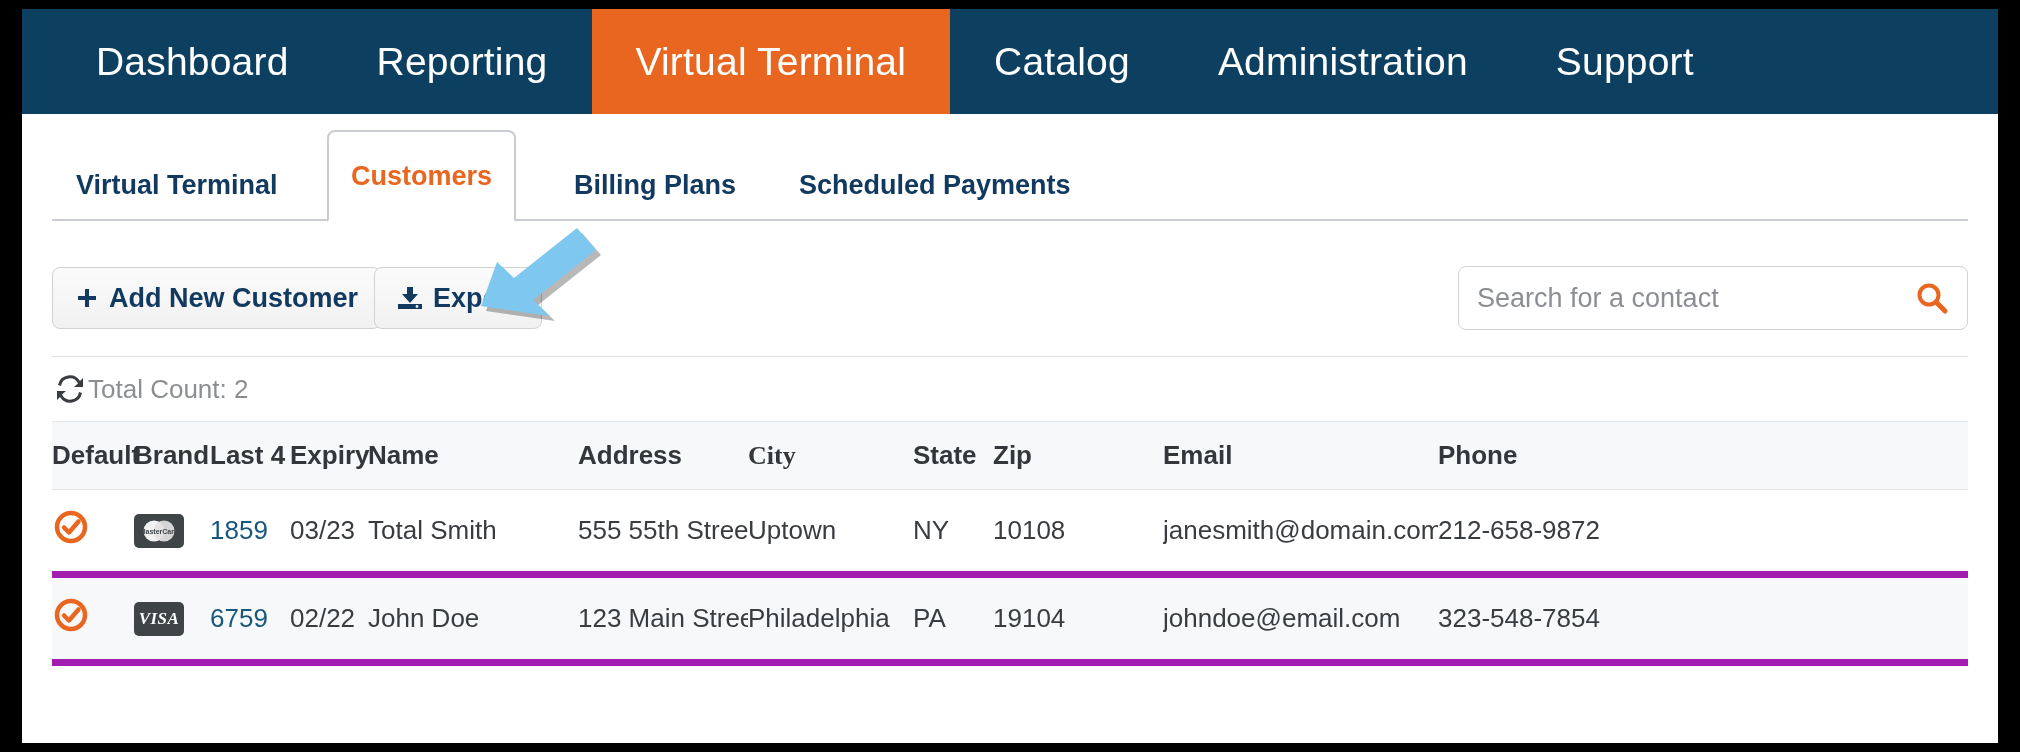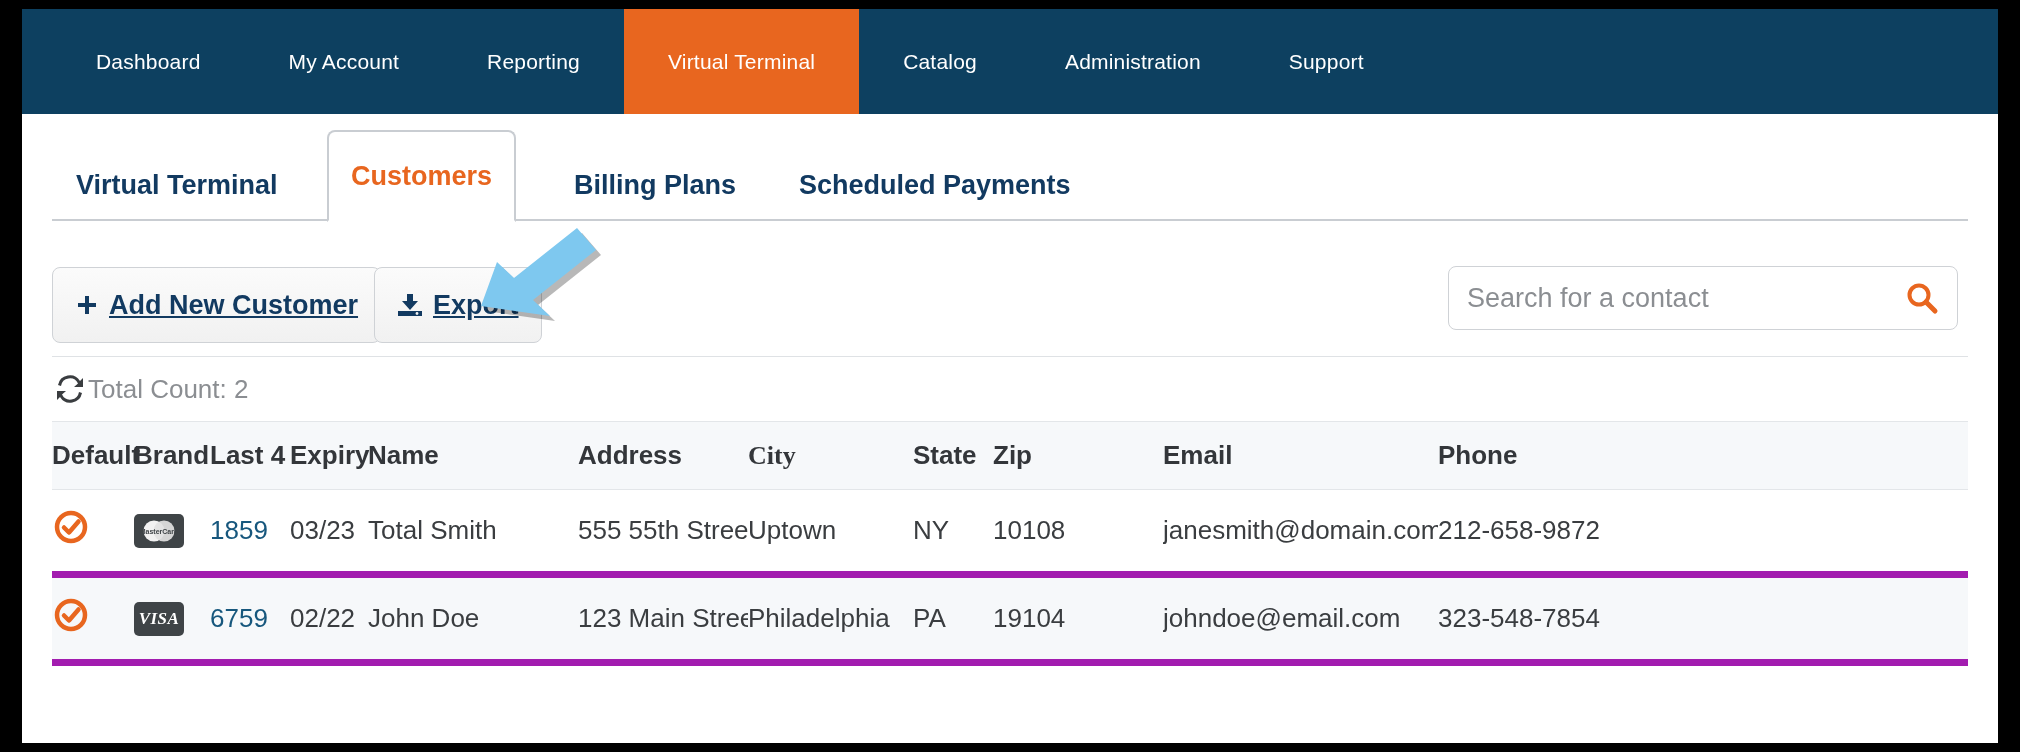--- a/index.html
+++ b/index.html
@@ -32,21 +32,21 @@
     background: #0d4060;
     display: flex;
     align-items: stretch;
     padding-left: 30px;
   }
   .nav-item {
     display: flex;
     align-items: center;
     justify-content: center;
     color: #ffffff;
-    font-size: 21px;
+    font-size: 39px;
     font-weight: 400;
     letter-spacing: 0.2px;
     padding: 0 44px;
     white-space: nowrap;
     cursor: pointer;
   }
   .nav-item.active { background: #e8661f; }
 
   
   #tabwrap {
@@ -100,42 +100,41 @@
 
   
   #toolbar {
     position: relative;
     height: 118px;
     padding: 0 30px;
   }
   .btn {
     position: absolute;
     top: 28px;
-    height: 76px;
+    height: 62px;
     display: flex;
     align-items: center;
     gap: 10px;
     background: linear-gradient(#fbfbfb, #f1f1f1);
     border: 1px solid #cfd2d6;
     border-radius: 8px;
     color: #123a61;
     font-size: 27px;
     font-weight: bold;
     padding: 0 22px;
     white-space: nowrap;
     cursor: pointer;
-    text-decoration: underline;
   }
   #btn-add    { left: 30px; }
   #btn-export { left: 352px; }
   .btn svg { display: block; }
 
   #searchbox {
     position: absolute;
-    right: 40px; top: 27px;
+    right: 30px; top: 27px;
     width: 510px; height: 64px;
     background: #ffffff;
     border: 1px solid #cfd2d6;
     border-radius: 8px;
     display: flex;
     align-items: center;
     padding: 0 18px;
   }
   #search-input {
     flex: 1;
@@ -234,23 +233,20 @@
 </style>
 </head>
 <body>
 
 <div id="frame">
 <div id="page">
 
   <div id="navbar">
     <div class="nav-item">
           <span>Dashboard</span>
-        </div>
-    <div class="nav-item">
-          <span>My Account</span>
         </div>
     <div class="nav-item">
           <span>Reporting</span>
         </div>
     <div class="nav-item active">
           <span>Virtual Terminal</span>
         </div>
     <div class="nav-item">
           <span>Catalog</span>
         </div>

